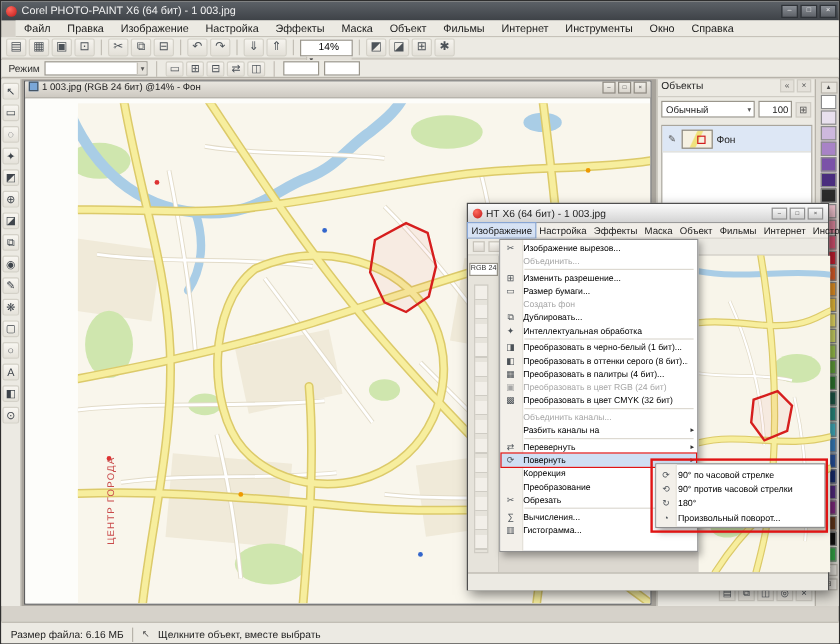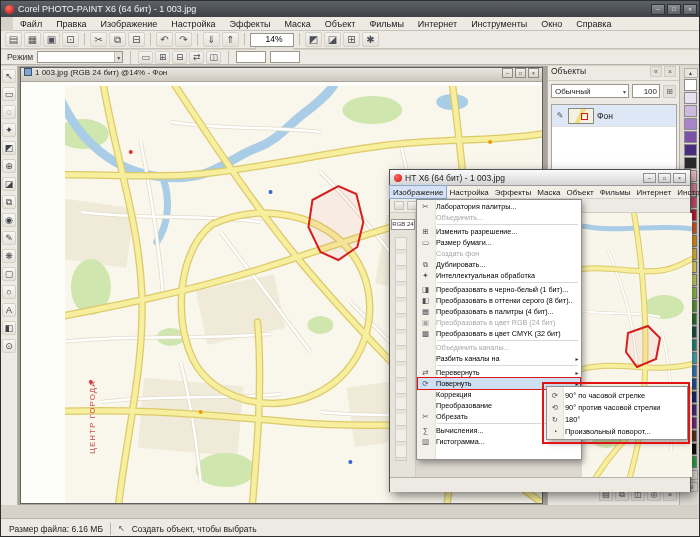--- a/index.html
+++ b/index.html
@@ -431,21 +431,21 @@
       </span>
     <span class="pal-arrow">▾</span>
     <span class="pal-arrow">⊞</span>
   </div>
 
 
   <div class="statusbar">
     <span>Размер файла: 6.16 МБ</span>
     <span class="sb-div"></span>
     <span class="sb-ico">↖</span>
-    <span>Создать объект, чтобы выбрать</span>
+    <span>Щелкните объект, вместе выбрать</span>
   </div>
 
   <div class="popup">
     <div class="p-titlebar">
       <span class="app-ico"></span>
       <span class="tb-title">НТ X6 (64 бит) - 1 003.jpg</span>
       <span class="winctl light">
           <span class="winbtn">–</span>
           <span class="winbtn">□</span>
           <span class="winbtn">×</span>
@@ -508,21 +508,21 @@
           <path d="M52,0 C62,60 66,120 62,180 C59,226 52,248 48,264"></path>
         <path d="M0,156 C36,147 72,161 110,151"></path>
           <path d="M14,264 C42,220 78,192 110,177"></path>
       </g>
       <path d="M46,120 L66,113 L78,125 L74,146 L55,154 L44,139 Z" fill="rgba(214,30,30,0.05)" stroke="#d61e1e" stroke-width="2"></path>
     </svg>
     <div class="p-bottom"></div>
     <div class="p-dropdown">
         <div class="m-item">
           <span class="m-icon">✂</span>
-          <span class="m-label">Лаборатория палитры...</span>
+          <span class="m-label">Изображение вырезов...</span>
           <span class="m-arrow"></span>
         </div>
         <div class="m-item disabled">
           <span class="m-icon"></span>
           <span class="m-label">Объединить...</span>
           <span class="m-arrow"></span>
         </div>
         <div class="m-sep"></div>
         <div class="m-item">
           <span class="m-icon">⊞</span>

